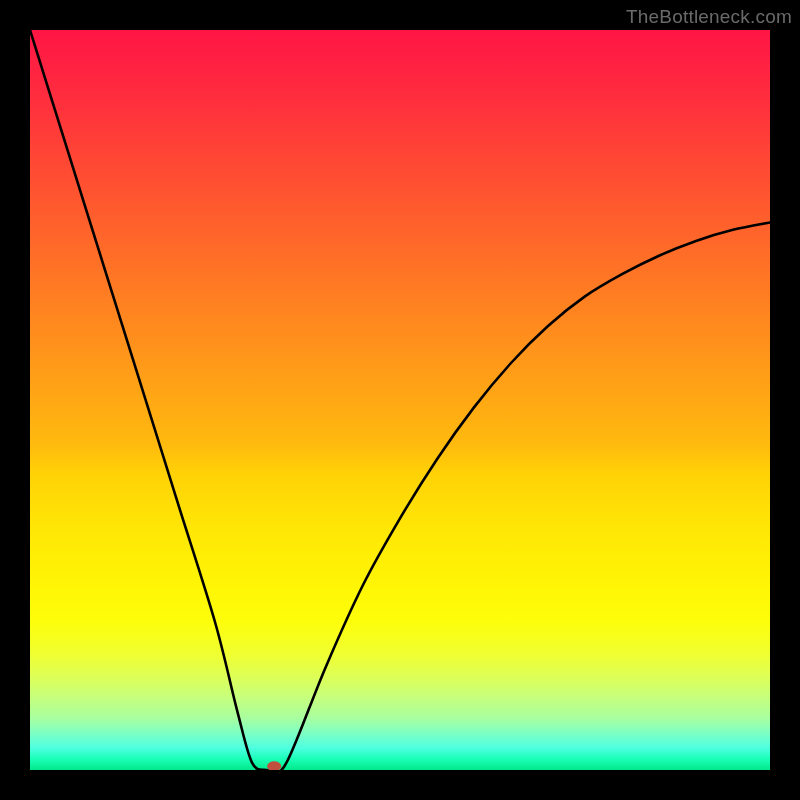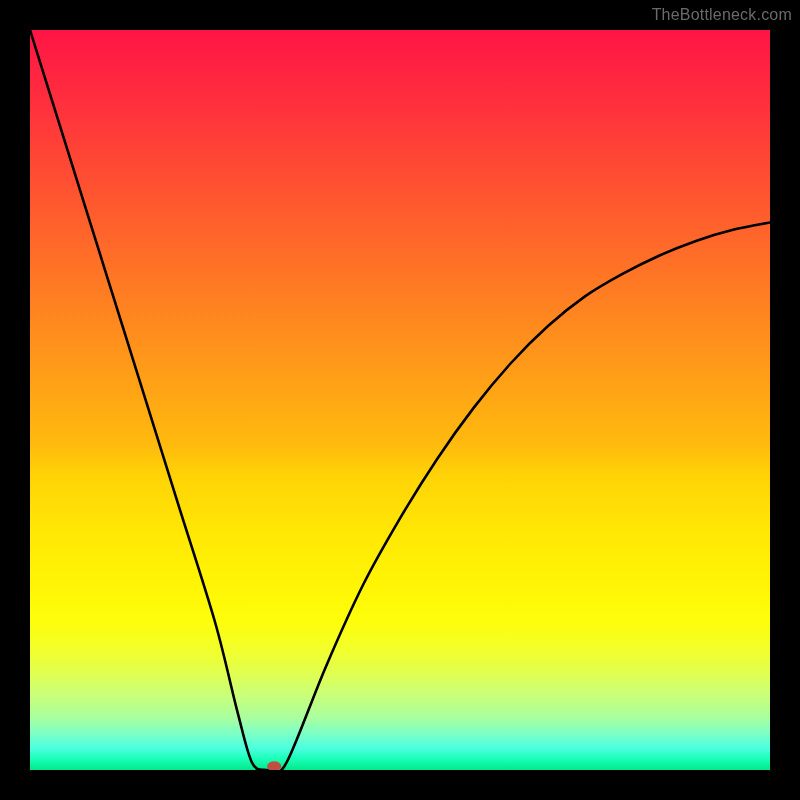--- a/index.html
+++ b/index.html
@@ -38,21 +38,21 @@
       #1affb8 98.5%,
       #02e88a 100%
     );
   }
   .watermark {
     position: absolute;
     top: 6px;
     right: 8px;
     color: #6a6a6a;
     font-family: Arial, Helvetica, sans-serif;
-    font-size: 16px;
+    font-size: 19px;
     letter-spacing: 0.2px;
     z-index: 5;
   }
   svg.curve {
     position: absolute;
     left: 0;
     top: 0;
     width: 100%;
     height: 100%;
     z-index: 3;

